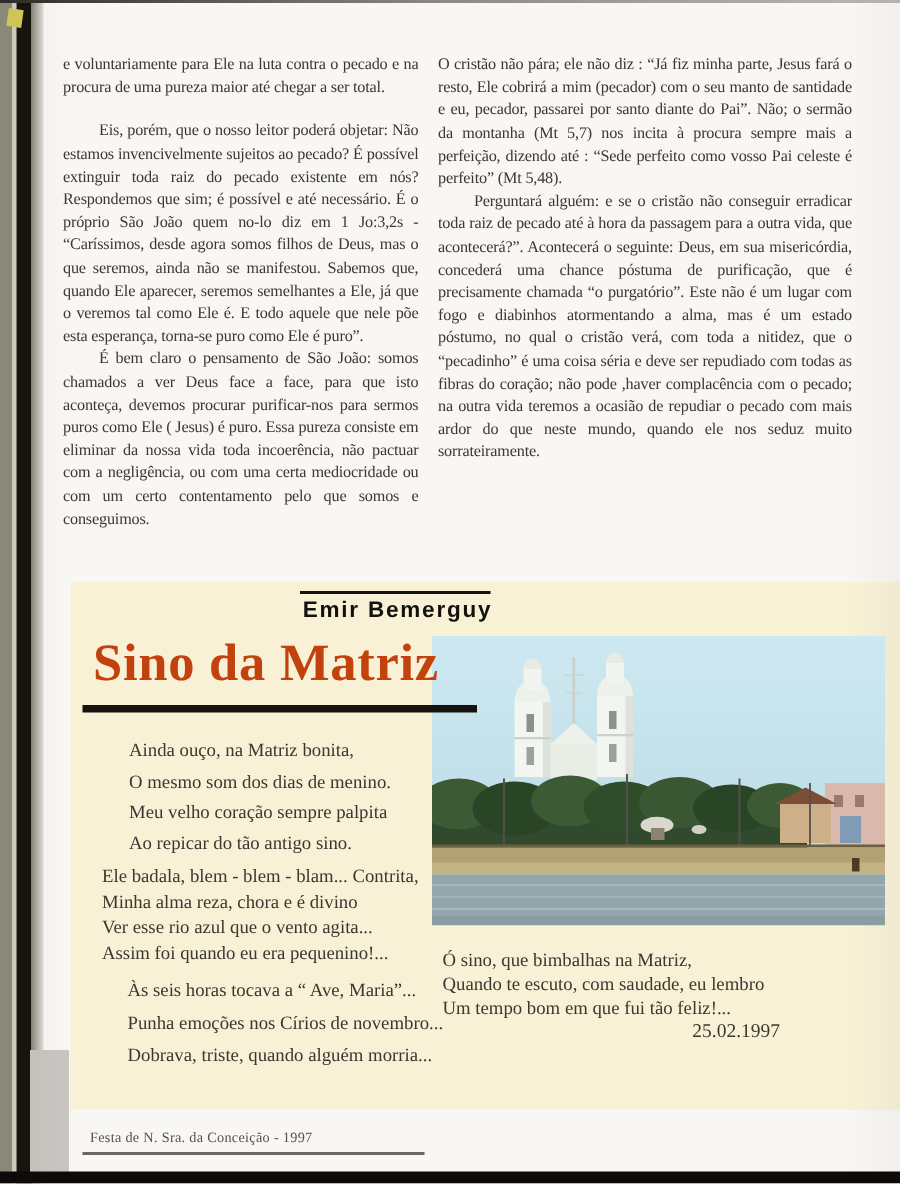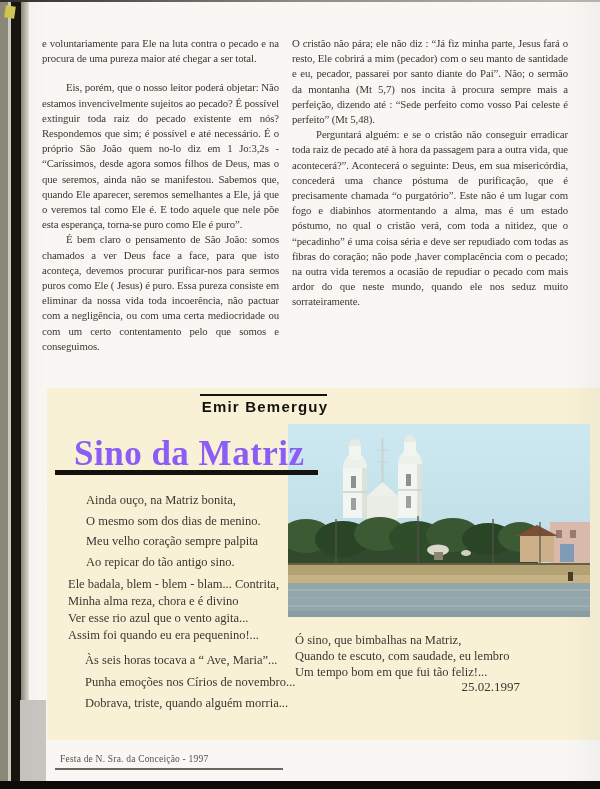--- a/index.html
+++ b/index.html
@@ -30,22 +30,22 @@
   .col p.gap{margin-top:14px;}
   .col-left{left:42px;top:36px;width:237px;}
   .col-right{left:292px;top:36px;width:276px;}
 
   
   .feature{position:absolute;left:47px;top:388px;width:553px;height:352px;background:#f8f1d6;}
   .byline-rule{left:153px;top:6px;width:127px;height:2px;background:#14120e;}
   .byline{left:118px;top:10px;width:200px;text-align:center;
     font-family:"Liberation Sans", sans-serif;font-weight:bold;font-size:15px;
     letter-spacing:1.2px;color:#14120e;}
-  .title{left:15px;top:34px;margin:12px;font-size:35px;font-weight:bold;
-    letter-spacing:0.5px;color:#8b5cf6;z-index:5;font-family:"Liberation Serif", serif;}
+  .title{left:15px;top:34px;margin:0;font-size:35px;font-weight:bold;
+    letter-spacing:0.5px;color:#c2410c;z-index:5;font-family:"Liberation Serif", serif;}
   .title-rule{left:8px;top:82px;width:263px;height:5px;background:#16130e;z-index:6;}
   .photo{left:241px;top:36px;width:302px;height:193px;z-index:1;overflow:hidden;}
 
   .stanza{position:absolute;color:#3b3731;font-size:12.5px;}
   .stanza div{white-space:nowrap;}
   .s1{left:39px;top:102px;line-height:20.5px;}
   .s2{left:21px;top:188px;line-height:17px;}
   .s3{left:38px;top:262px;line-height:21.5px;}
   .s4{left:248px;top:244px;line-height:16px;}
   .poem-date{left:248px;top:291px;width:225px;text-align:right;font-size:13px;color:#3b3731;}

